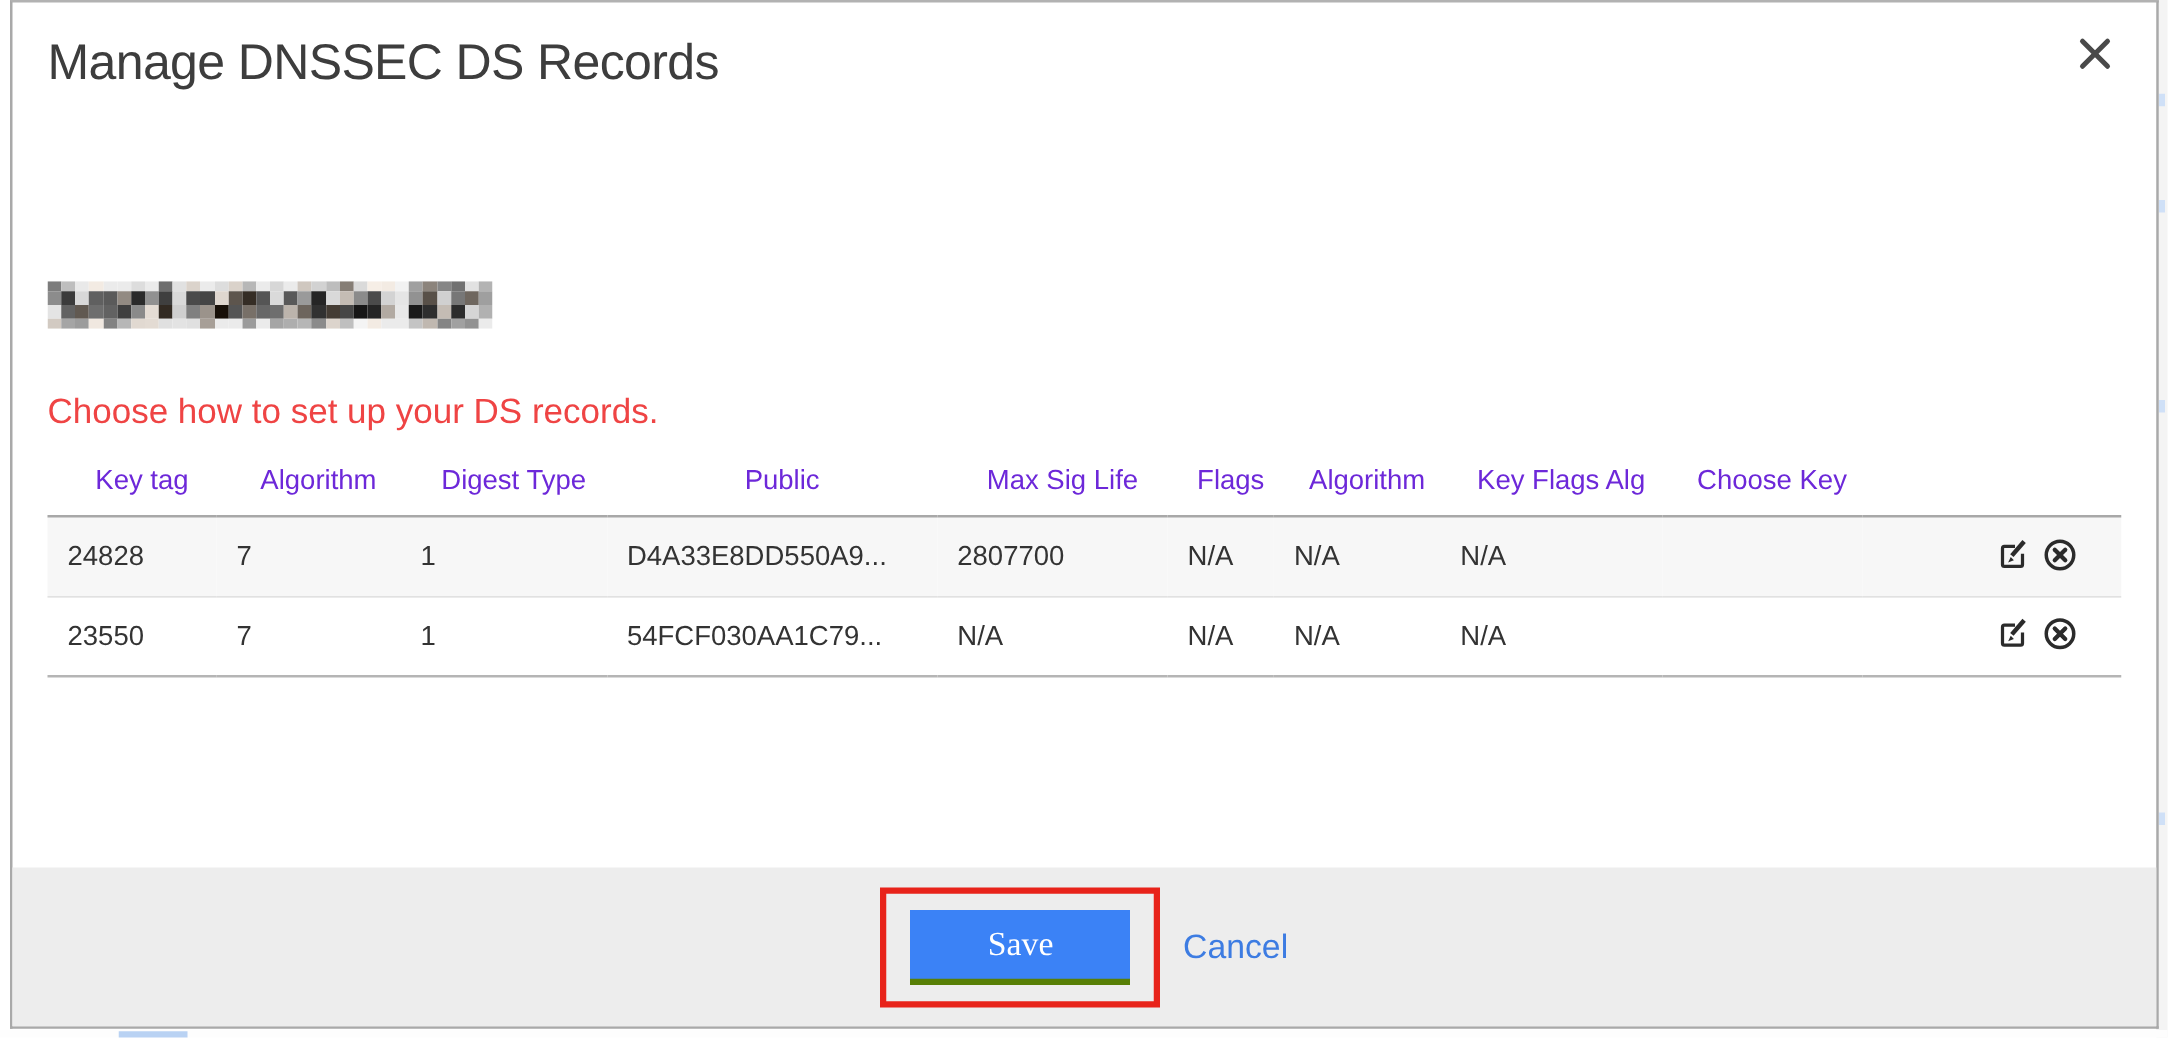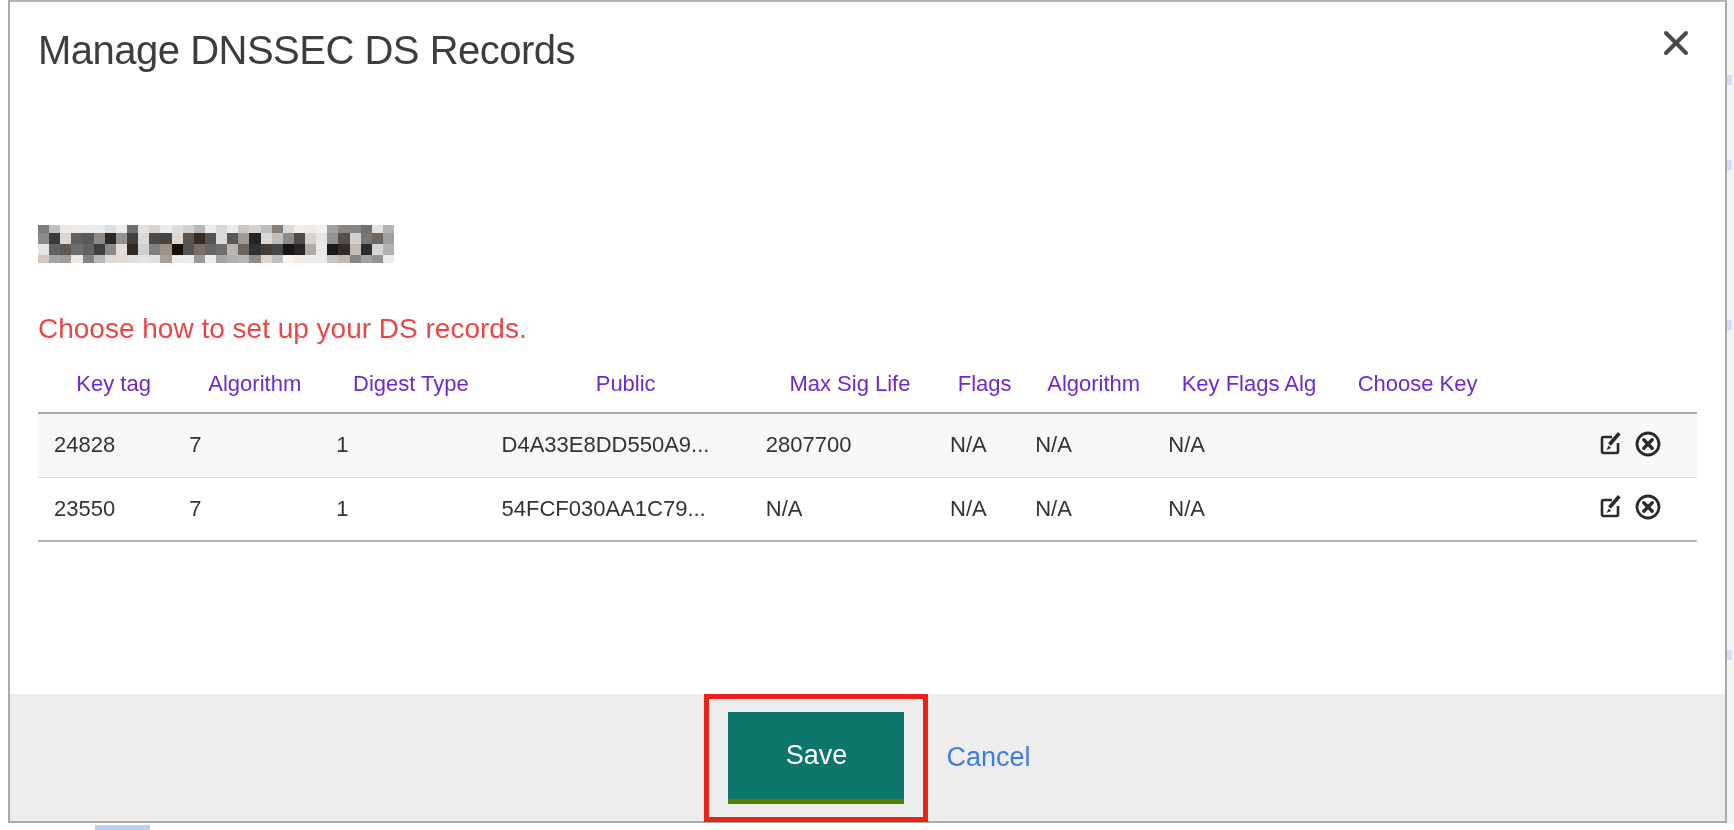--- a/index.html
+++ b/index.html
@@ -56,23 +56,23 @@
   }
 
   .modal-footer {
     position:absolute; left:0; bottom:0; width:100%; height:127px;
     background:#ededed; display:flex; align-items:center; justify-content:center;
   }
   .save-annotation {
     border:5px solid #e8231a; padding:13px 19px; background:transparent;
   }
   .save-btn {
-    display:block; width:176px; height:92px; background:#0f766e; color:#ffffff;
+    display:block; width:176px; height:60px; background:#3b82f6; color:#ffffff;
     border:none; border-bottom:5px solid #587f06; font-size:27px;
-    cursor:pointer; font-family:Liberation Sans, sans-serif;
+    cursor:pointer; font-family:Liberation Serif, serif;
   }
   .cancel-link {
     margin-left:18px; font-size:27px; color:#3d7ce2; text-decoration:none; cursor:pointer;
   }
 </style>
 </head>
 <body>
 
 <div class="bg-right">
   <span class="blue-frag" style="top:75px"></span>

